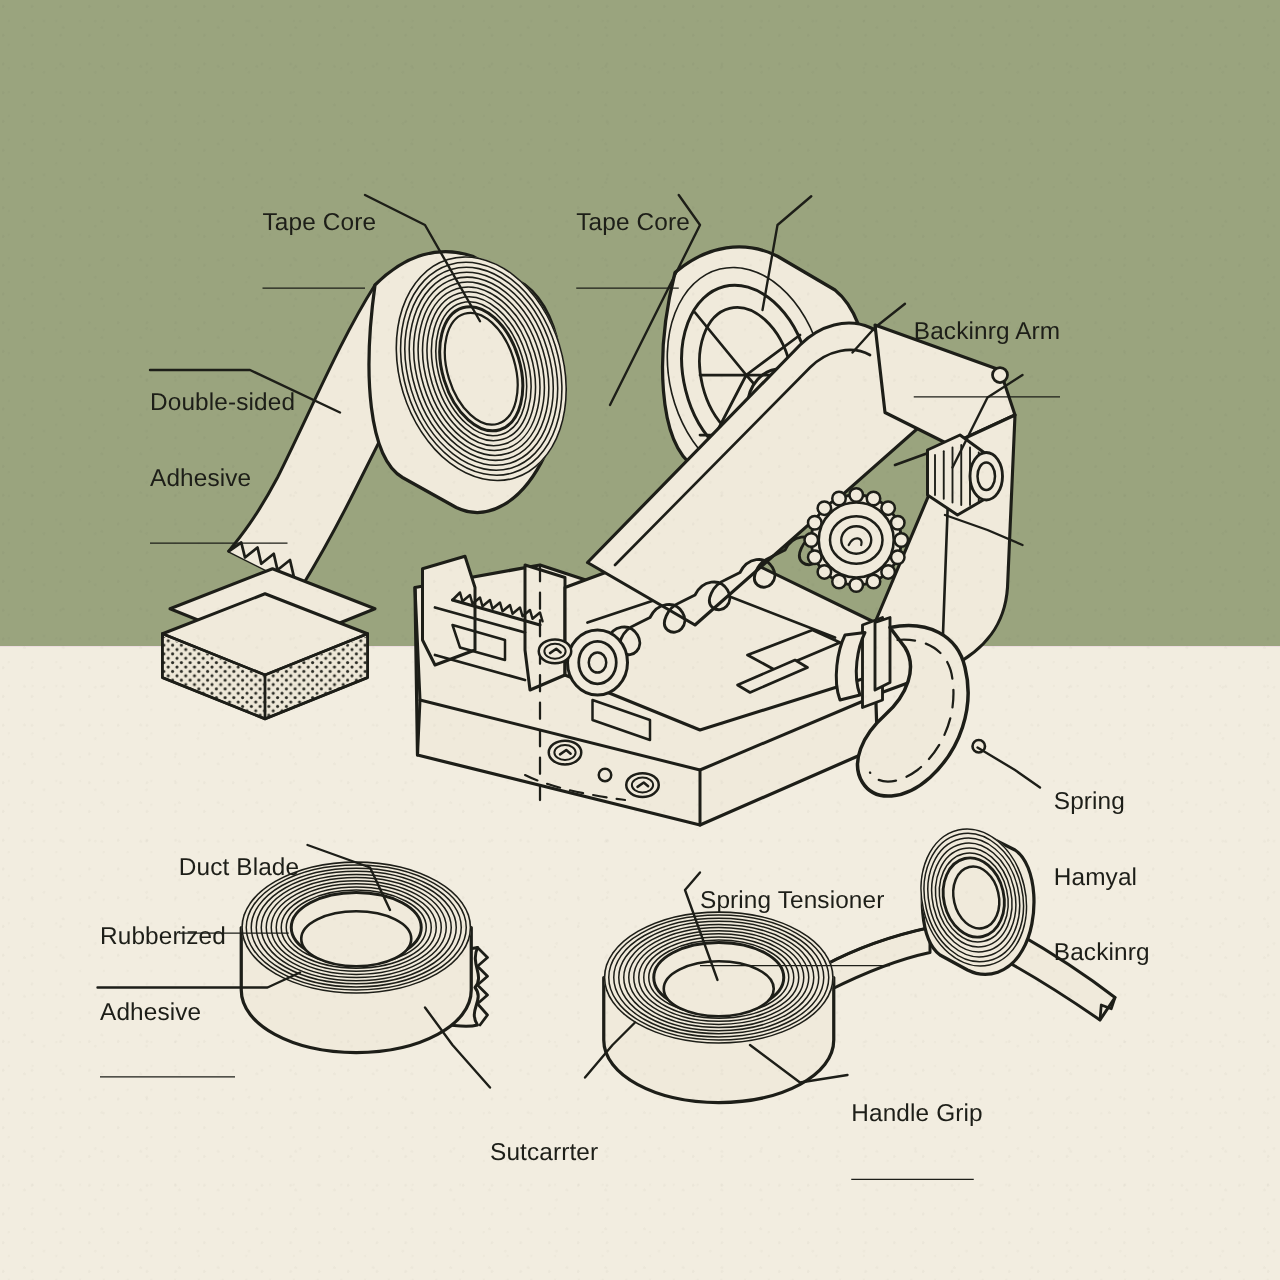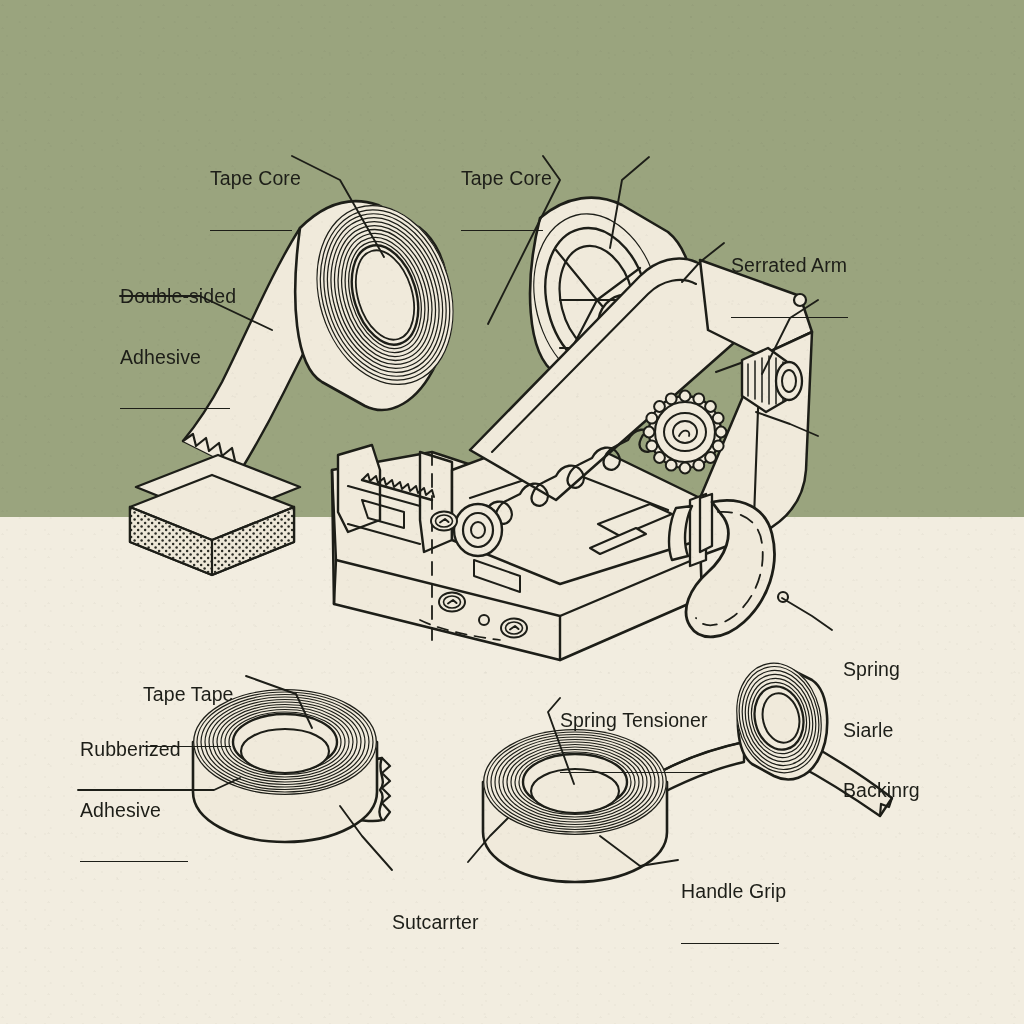--- a/index.html
+++ b/index.html
@@ -342,41 +342,41 @@
     <span class="rule"></span>
   </div>
 
   <div class="label" style="left:461px;top:129px;width:82px;">
     <span class="txt">Tape Core</span>
     <span class="rule"></span>
   </div>
 
 
   <div class="label" style="left:731px;top:216px;width:117px;">
-    <span class="txt">Serrated Arm</span>
-    <span class="rule"></span>
-  </div>
-
-
-  <div class="label" style="left:120px;top:247px;width:110px;">
+    <span class="txt">Backinrg Arm</span>
+    <span class="rule"></span>
+  </div>
+
+
+  <div class="label" style="left:120px;top:273px;width:110px;">
     <span class="txt">Double-sided</span>
     <span class="txt">Adhesive</span>
     <span class="rule"></span>
   </div>
 
 
-  <div class="label noRule" style="left:843px;top:620px;width:110px;">
+  <div class="label noRule" style="left:843px;top:592px;width:110px;">
     <span class="txt">Spring</span>
-    <span class="txt">Siarle</span>
+    <span class="txt">Hamyal</span>
     <span class="txt">Backinrg</span>
     
   </div>
 
   <div class="label" style="left:143px;top:645px;width:88px;">
-    <span class="txt">Tape Tape</span>
+    <span class="txt">Duct Blade</span>
     <span class="rule"></span>
   </div>
 
   <div class="label" style="left:80px;top:700px;width:108px;">
     <span class="txt">Rubberized</span>
     <span class="txt">Adhesive</span>
     <span class="rule"></span>
   </div>
 
   <div class="label" style="left:560px;top:671px;width:152px;">

